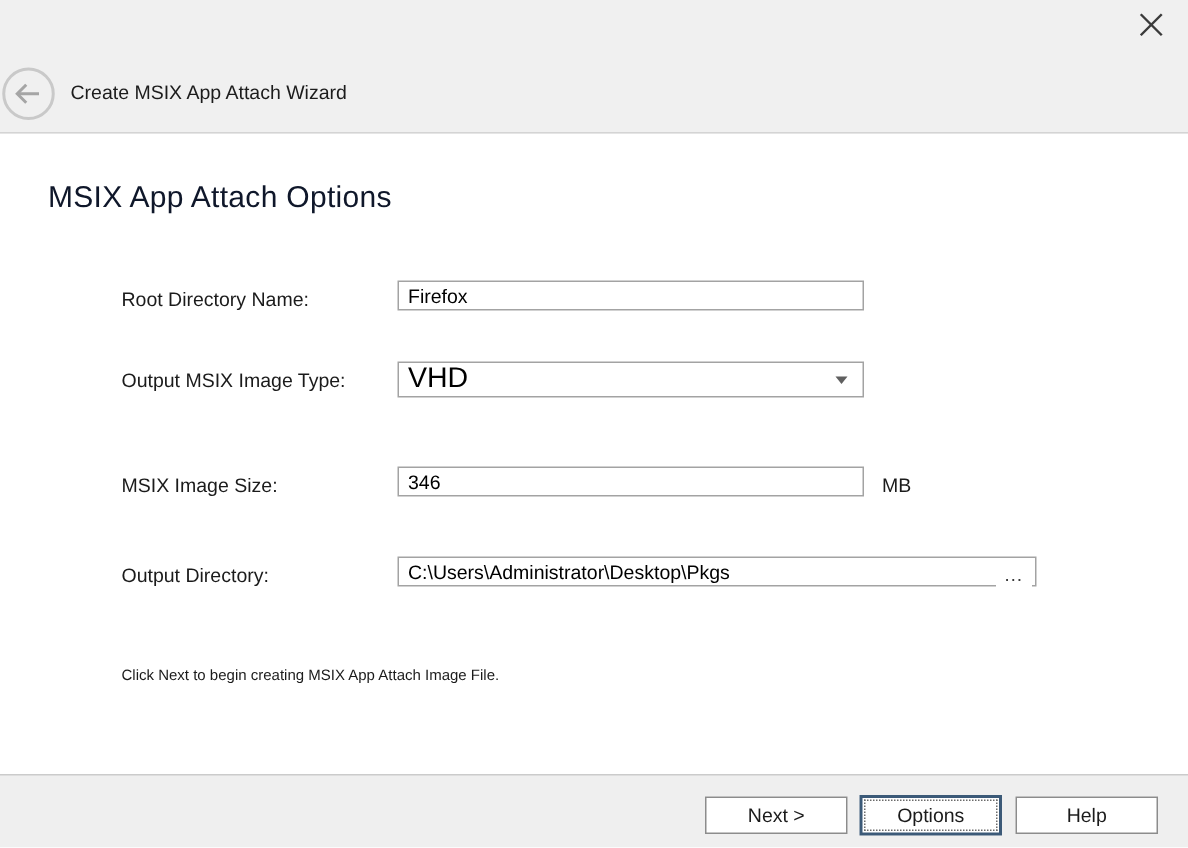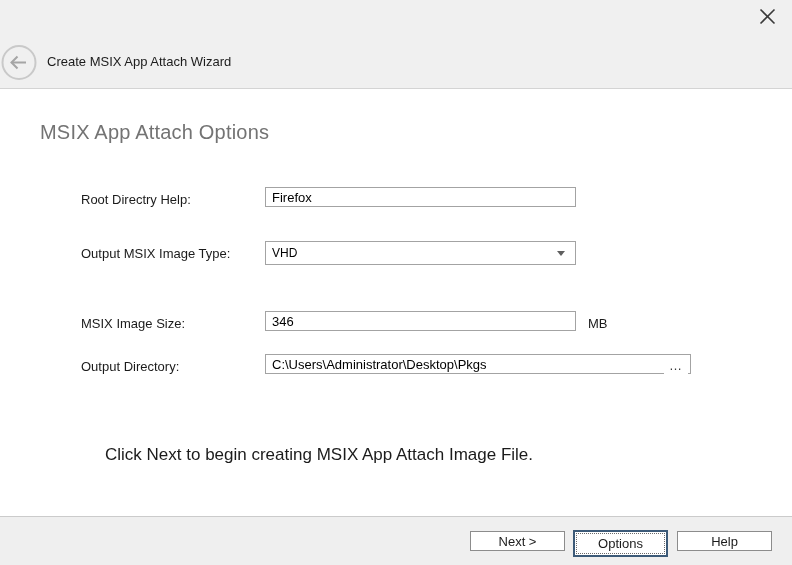--- a/index.html
+++ b/index.html
@@ -38,30 +38,30 @@
     font-size: 13px; color: #1c1c1c;
     white-space: nowrap;
   }
 
   
   .content {
     position: absolute; left: 0; top: 90px; right: 0; bottom: 49px;
     background: #ffffff;
   }
   .page-heading {
-    position: absolute; left: 40px; top: 31px;
-    font-size: 20px; font-weight: 400; color: #737373;
+    position: absolute; left: 32px; top: 31px;
+    font-size: 20px; font-weight: 400; color: #0f172a;
     letter-spacing: 0.2px; white-space: nowrap;
   }
 
   .form-row { position: absolute; left: 0; right: 0; height: 24px; }
   .row-1 { top: 97px; }
   .row-2 { top: 151px; }
   .row-3 { top: 221px; }
-  .row-4 { top: 264px; }
+  .row-4 { top: 281px; }
 
   .field-label {
     position: absolute; left: 81px; top: 0; height: 24px;
     display: flex; align-items: center;
     font-size: 13px; color: #1b1b1b; white-space: nowrap;
   }
   .text-input {
     position: absolute; left: 265px; top: 0;
     width: 311px; height: 20px;
     border: 1px solid #a3a3a3; background: #ffffff;
@@ -71,21 +71,21 @@
   }
   .wide-input { width: 426px; padding-right: 26px; }
 
   .combo {
     position: absolute; left: 265px; top: 0;
     width: 311px; height: 24px;
     border: 1px solid #a3a3a3; background: #ffffff;
     display: flex; align-items: center;
     padding: 0 6px; cursor: default;
   }
-  .combo-value { font-size: 12px; color: #000000; flex: 1; }
+  .combo-value { font-size: 19px; color: #000000; flex: 1; }
   .combo-arrow {
     width: 0; height: 0; margin-right: 4px;
     border-left: 4px solid transparent;
     border-right: 4px solid transparent;
     border-top: 5px solid #5f5f5f;
   }
 
   .suffix-label {
     position: absolute; left: 588px; top: 0; height: 24px;
     display: flex; align-items: center;
@@ -97,32 +97,32 @@
     width: 24px; height: 22px;
     background: #ffffff; border: none;
     font-size: 13px; color: #3a3a3a; line-height: 10px;
     cursor: pointer;
     display: flex; align-items: center; justify-content: center;
     letter-spacing: 1px;
   }
 
   .instruction {
     position: absolute; left: 81px; top: 355px;
-    font-size: 17px; color: #1b1b1b; white-space: nowrap; margin-left: 24px;
+    font-size: 10px; color: #1b1b1b; white-space: nowrap;
   }
 
   
   .footer {
     position: absolute; left: 0; bottom: 0; right: 0; height: 49px;
     background: #efefef;
     border-top: 1px solid #cbcbcb;
   }
   .btn {
     position: absolute; top: 14px;
-    width: 95px; height: 20px;
+    width: 95px; height: 25px;
     background: #ffffff;
     border: 1px solid #8c8c8c;
     font-family: "Liberation Sans", sans-serif;
     font-size: 13px; color: #1b1b1b;
     cursor: pointer;
   }
   .btn-next   { left: 470px; }
   .btn-cancel {
     left: 573px; top: 13px; height: 27px;
     border: 2px solid #3c5a78;
@@ -154,21 +154,21 @@
           <line x1="15.5" y1="1.5" x2="1.5" y2="15.5" stroke="#3a3a3a" stroke-width="1.6"></line>
         </svg>
       </span>
     </button>
   </div>
 
   <div class="content">
     <h1 class="page-heading">MSIX App Attach Options</h1>
 
     <div class="form-row row-1">
-      <span class="field-label">Root Directry Help:</span>
+      <span class="field-label">Root Directory Name:</span>
       <input class="text-input" type="text" value="Firefox" style="">
     </div>
 
     <div class="form-row row-2">
       <span class="field-label">Output MSIX Image Type:</span>
       <div class="combo">
         <span class="combo-value">VHD</span>
         <span class="combo-arrow"></span>
       </div>
     </div>

